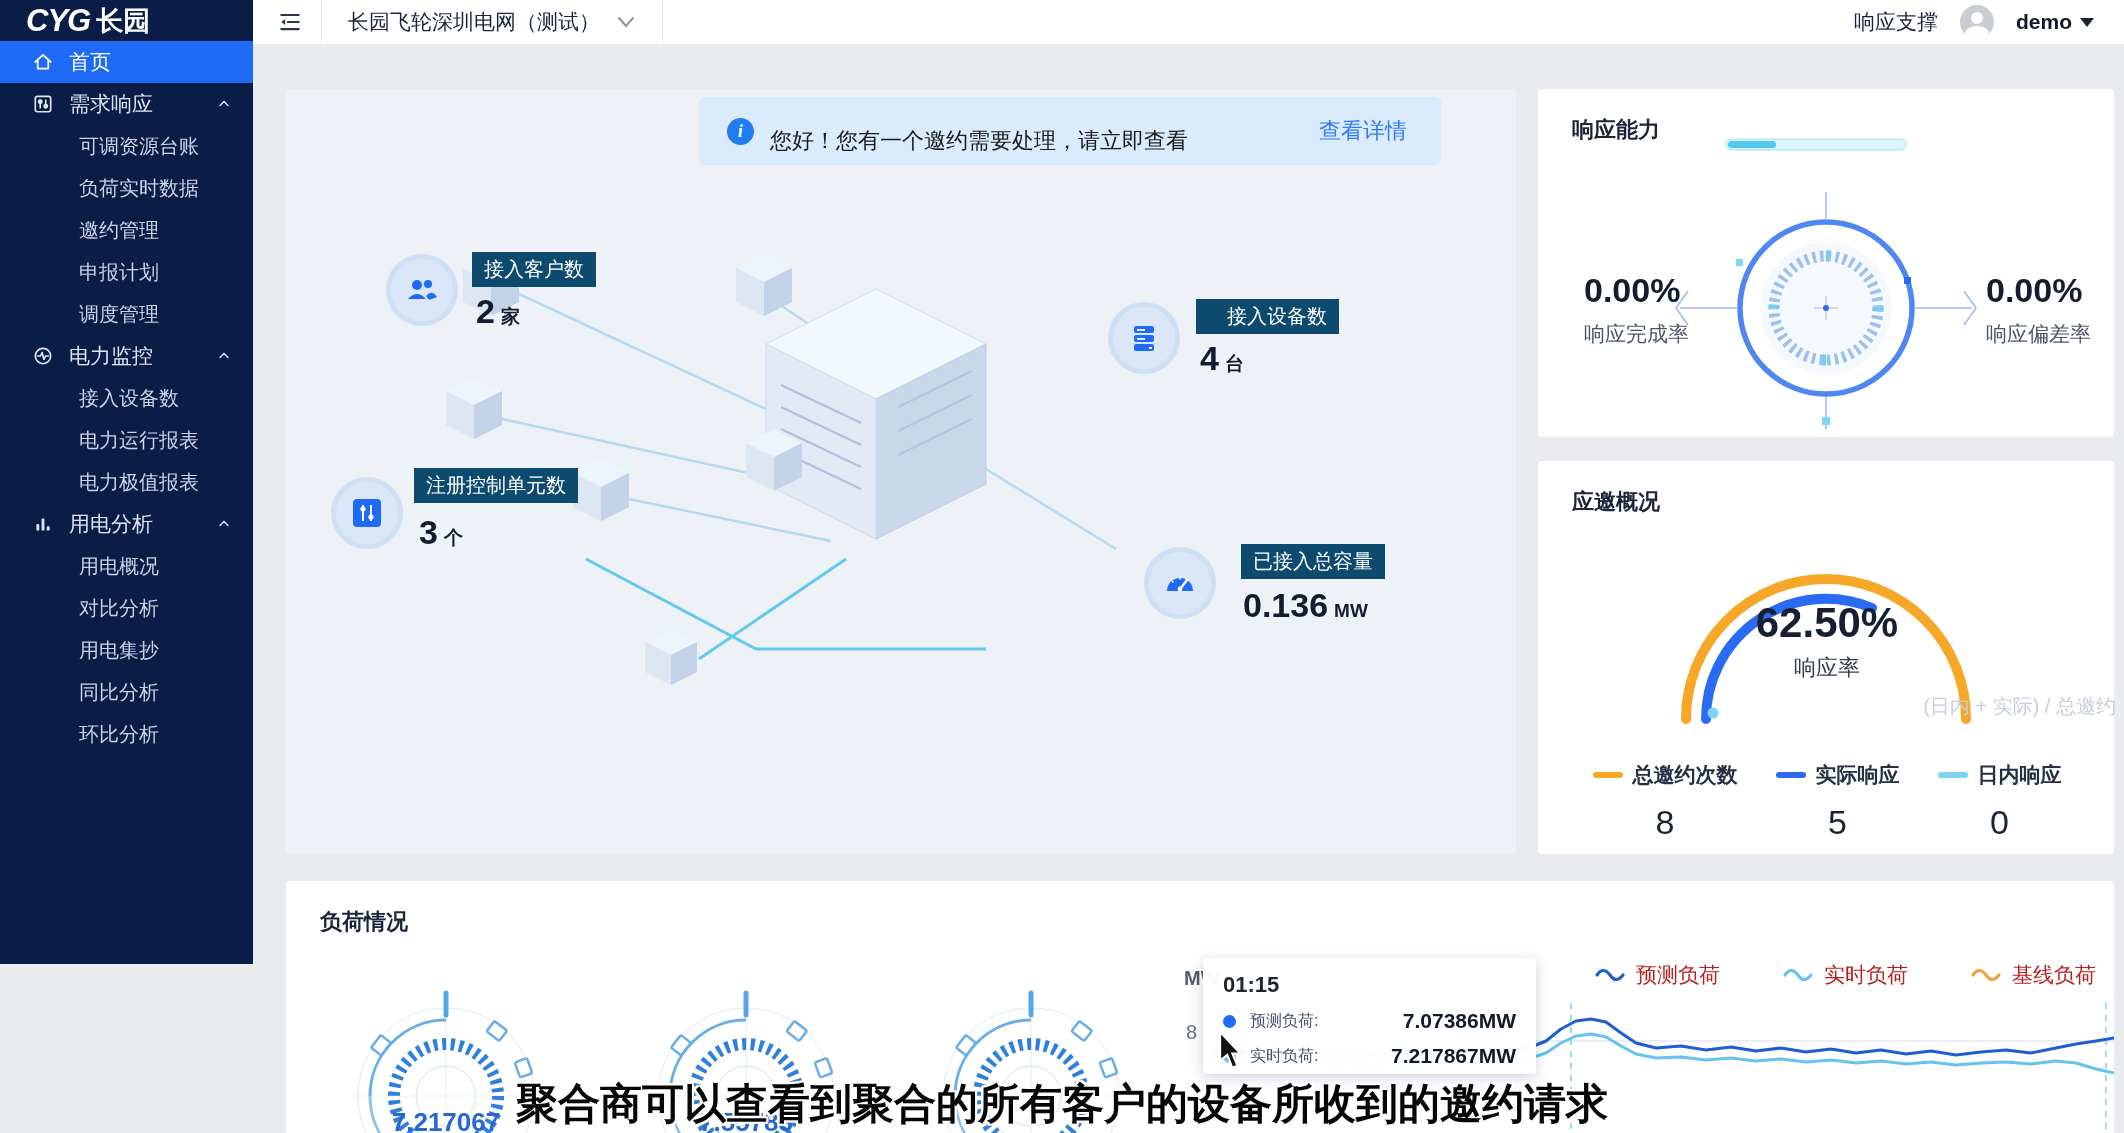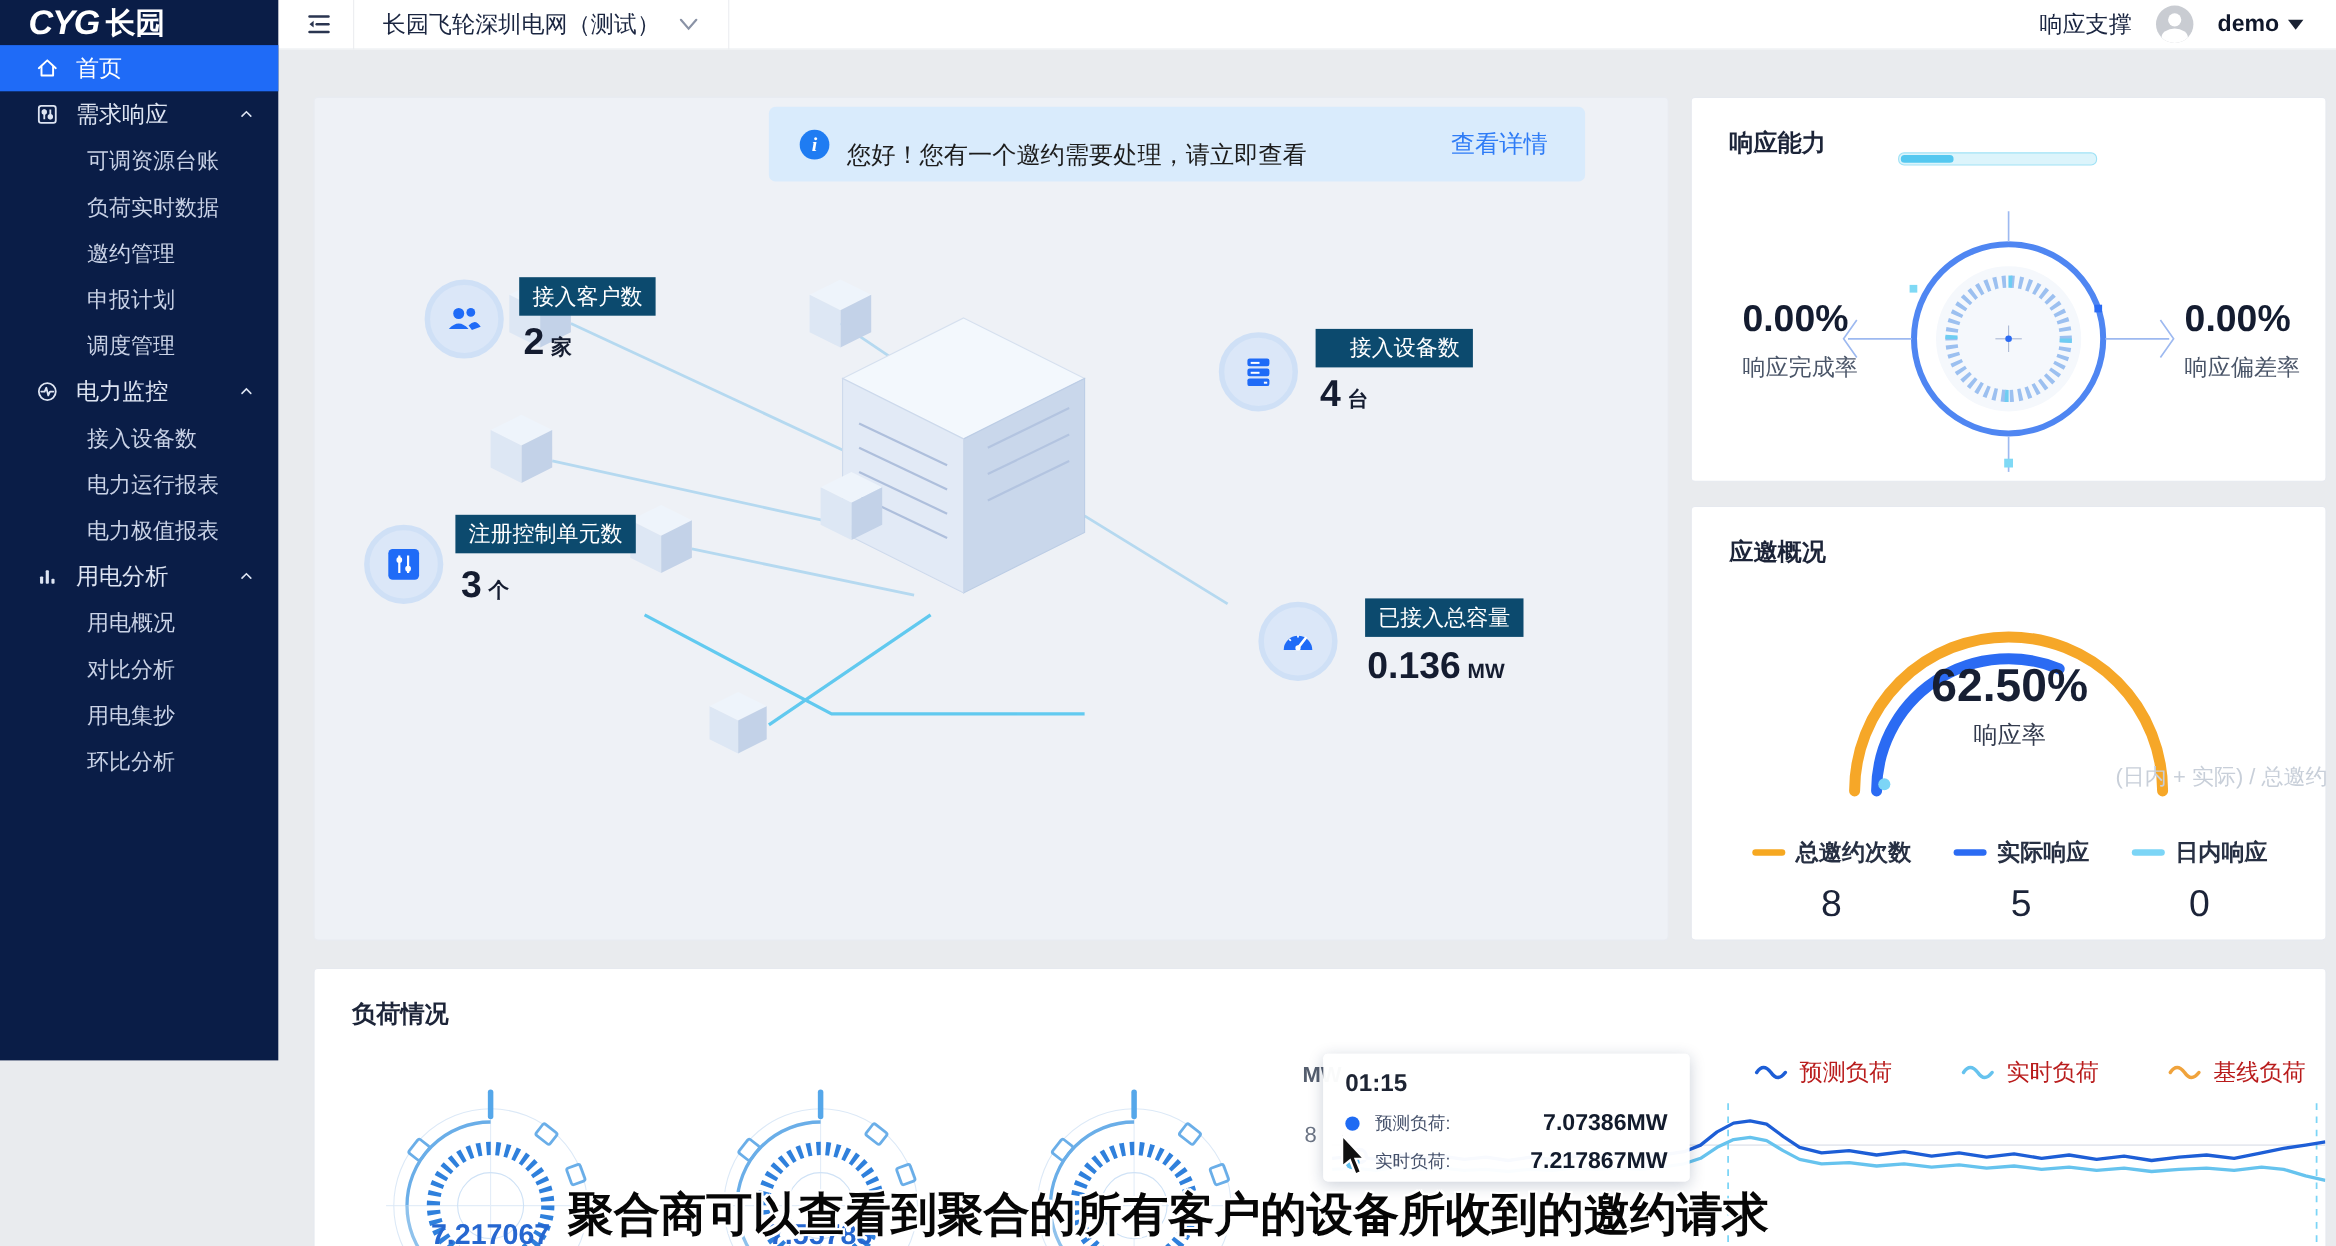--- a/index.html
+++ b/index.html
@@ -179,20 +179,23 @@
   </div>
 
   <div class="nav-row lvl2">
       <span>用电概况</span>
     </div>
   <div class="nav-row lvl2">
       <span>对比分析</span>
     </div>
   <div class="nav-row lvl2">
       <span>用电集抄</span>
+    </div>
+  <div class="nav-row lvl2">
+      <span>同比分析</span>
     </div>
   <div class="nav-row lvl2">
       <span>环比分析</span>
     </div>
 </div>
 
 <div class="header">
   <div class="collapse-btn">
     <svg width="26" height="26" viewBox="0 0 24 24" fill="none" stroke="#2a3550" stroke-width="2" stroke-linecap="round">
         <line x1="4" y1="5.5" x2="20" y2="5.5"></line>

